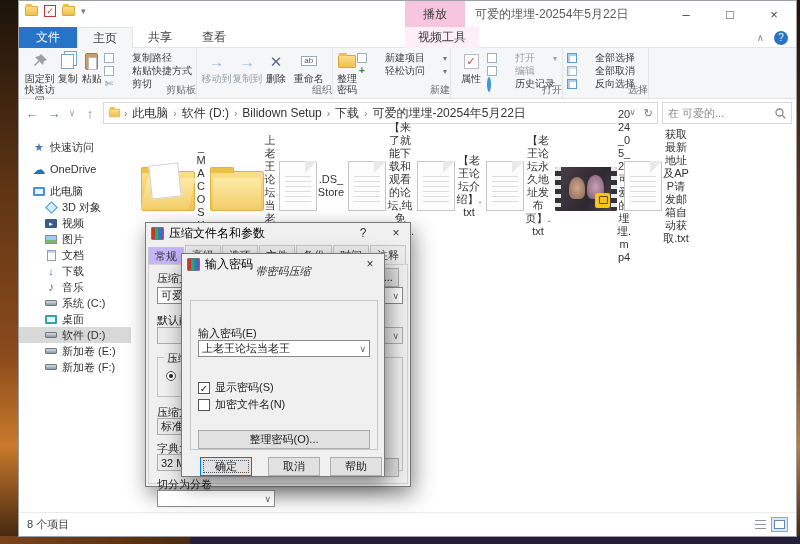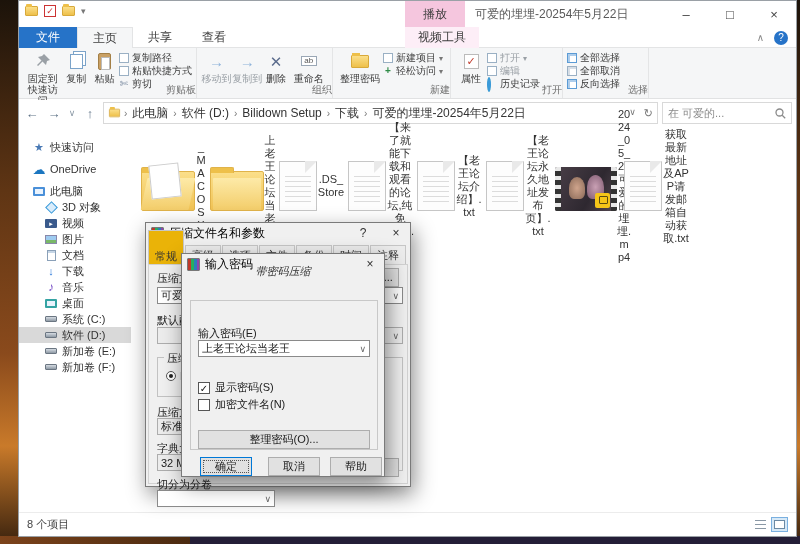--- a/index.html
+++ b/index.html
@@ -40,21 +40,21 @@
   .help-circle { width:14px; height:14px; border-radius:50%; background:#2673c8; color:#fff; font-size:10px; line-height:14px; text-align:center; }
 
   
   .ribbon { position:absolute; left:0; top:47px; right:0; height:51px; background:#f5f6f7; border-bottom:1px solid #e1e2e3; display:flex; }
   .rb-group { position:relative; height:100%; border-right:1px solid #e4e5e6; padding:2px 4px 12px 4px; display:flex; align-items:flex-start; }
   .rb-glabel { position:absolute; left:0; right:0; bottom:1px; text-align:right; color:#6d6d6d; font-size:10px; }
   .rb-big { width:46px; display:flex; flex-direction:column; align-items:center; text-align:center;
     font-size:10px; line-height:11px; color:#3c3c3c; padding-top:1px; }
   .rb-big .bi { width:20px; height:20px; margin-bottom:2px; display:flex; align-items:center; justify-content:center; }
   .rb-col { display:flex; flex-direction:column; justify-content:flex-start; gap:1px; padding-top:2px; }
-  .rb-small { display:flex; align-items:center; gap:3px; font-size:10px; color:#3c3c3c; height:12px; white-space:nowrap; }
+  .rb-small { display:flex; align-items:center; gap:18px; font-size:10px; color:#3c3c3c; height:12px; white-space:nowrap; }
   .si { width:10px; height:10px; flex:0 0 auto; }
   .dim { color:#9aa0a6; }
 
   
   .ic-pages { width:13px; height:15px; background:#fff; border:1px solid #7ba3c9; box-shadow:3px -3px 0 -1px #fff, 3px -3px 0 0 #7ba3c9; }
   .ic-clip { width:13px; height:17px; background:#c9a064; border:1px solid #a37f46; border-radius:2px; position:relative; }
   .ic-clip::after { content:""; position:absolute; left:2px; top:3px; width:7px; height:11px; background:#fff; border:1px solid #bbb; }
   .ic-arrow { font-size:15px; color:#8fb3da; font-weight:bold; }
   .ic-x { font-size:15px; color:#5a6b8c; font-weight:bold; }
   .ic-rename { width:16px; height:10px; border:1px solid #9aa7b5; background:#fff; font-size:8px; line-height:8px; color:#555; text-align:center; }
@@ -134,21 +134,21 @@
   .dialog { position:absolute; background:#f0f0f0; border:1px solid #7a7a7a; box-shadow:3px 8px 20px rgba(0,0,0,.45); font-size:11px; }
   .dlg-title { height:20px; background:#f0f0f0; display:flex; align-items:center; padding-left:5px; gap:5px; }
   .dlg-title .t { flex:1; color:#000; font-size:12px; white-space:nowrap; overflow:hidden; }
   .dlg-btn { width:28px; height:20px; display:flex; align-items:center; justify-content:center; color:#333; font-size:12px; }
   .rar-ico { width:13px; height:13px; border-radius:1px; flex:0 0 auto;
     background:linear-gradient(90deg,#c0392b 0 30%,#27ae60 30% 55%,#2980b9 55% 80%,#8e44ad 80%); border:1px solid #777; }
 
   .rar-dlg { left:145px; top:222px; width:266px; height:265px; z-index:10; }
   .rar-tabs { position:absolute; left:2px; top:22px; right:2px; height:20px; display:flex; align-items:flex-end; }
   .rtab { padding:2px 6px; border:1px solid #c6c6c6; border-bottom:none; background:#ececec; margin-right:1px; font-size:11px; color:#333; }
-  .rtab.active { background:#eab308; position:relative; top:1px; padding-top:18px; }
+  .rtab.active { background:#c4b5fd; position:relative; top:1px; padding-top:1px; }
   .rar-body { position:absolute; left:2px; top:41px; right:2px; bottom:2px; border:1px solid #d2d2d2; background:#f0f0f0; }
   .rlabel { position:absolute; left:8px; color:#222; }
   .rfield { position:absolute; left:8px; height:17px; background:#fff; border:1px solid #8a8a8a; display:flex; align-items:center; padding:0 3px; overflow:hidden; white-space:nowrap; }
   .rfield.gray { background:#ececec; border-color:#adadad; }
   .combo::after { content:"∨"; margin-left:auto; color:#666; font-size:9px; padding-left:4px; }
   .rgroup { position:absolute; border:1px solid #c2c2c2; }
   .rgroup .legend { position:absolute; left:6px; top:-7px; background:#f0f0f0; padding:0 3px; white-space:nowrap; }
   .radio { display:flex; align-items:center; gap:4px; }
   .radio .rb { width:10px; height:10px; border-radius:50%; border:1px solid #555; background:#fff; position:relative; }
   .radio .rb::after { content:""; position:absolute; left:2px; top:2px; width:4px; height:4px; border-radius:50%; background:#222; }
@@ -400,29 +400,29 @@
     <div class="sb-item child">
         <span class="sbi i-down">↓</span>
         <span>下载</span>
       </div>
     <div class="sb-item child">
         <span class="sbi i-music">♪</span>
         <span>音乐</span>
       </div>
     <div class="sb-item child">
         <span class="sbi">
+          <span class="i-drive"></span>
+        </span>
+        <span>系统 (C:)</span>
+      </div>
+    <div class="sb-item child">
+        <span class="sbi">
           <span class="i-desktop"></span>
         </span>
         <span>桌面</span>
-      </div>
-    <div class="sb-item child">
-        <span class="sbi">
-          <span class="i-drive"></span>
-        </span>
-        <span>系统 (C:)</span>
       </div>
     <div class="sb-item child sel">
         <span class="sbi">
           <span class="i-drive"></span>
         </span>
         <span>软件 (D:)</span>
       </div>
     <div class="sb-item child">
         <span class="sbi">
           <span class="i-drive"></span>

